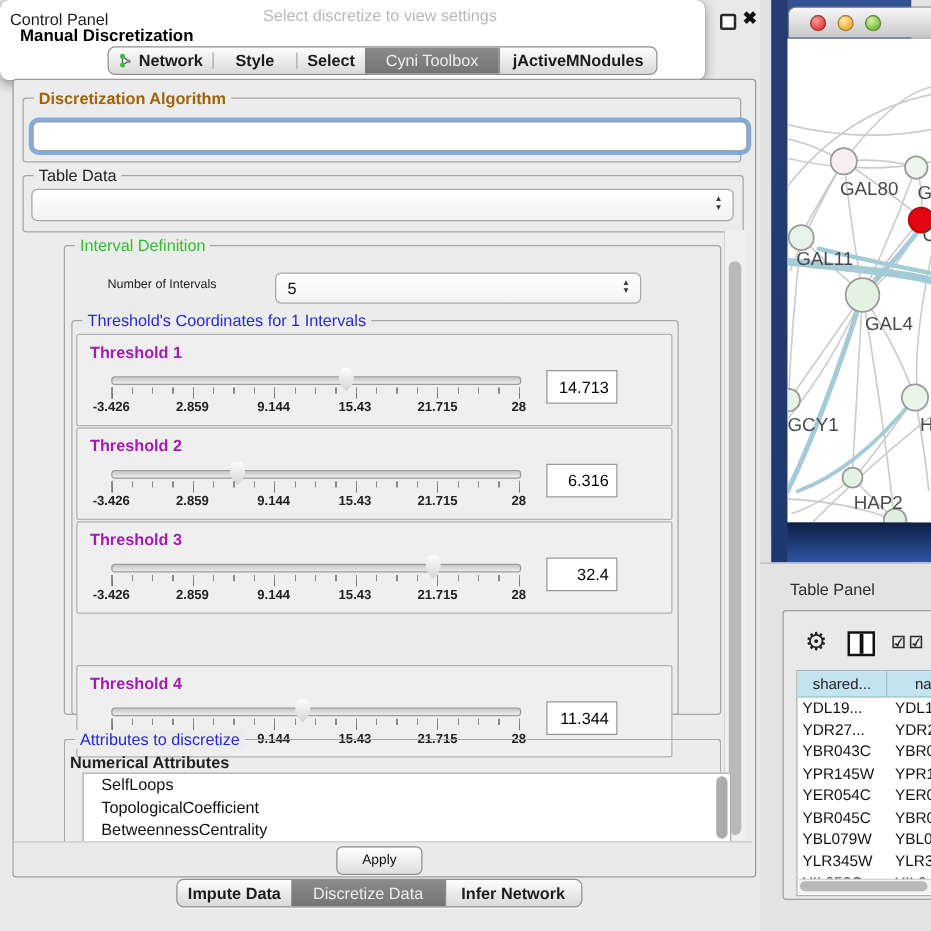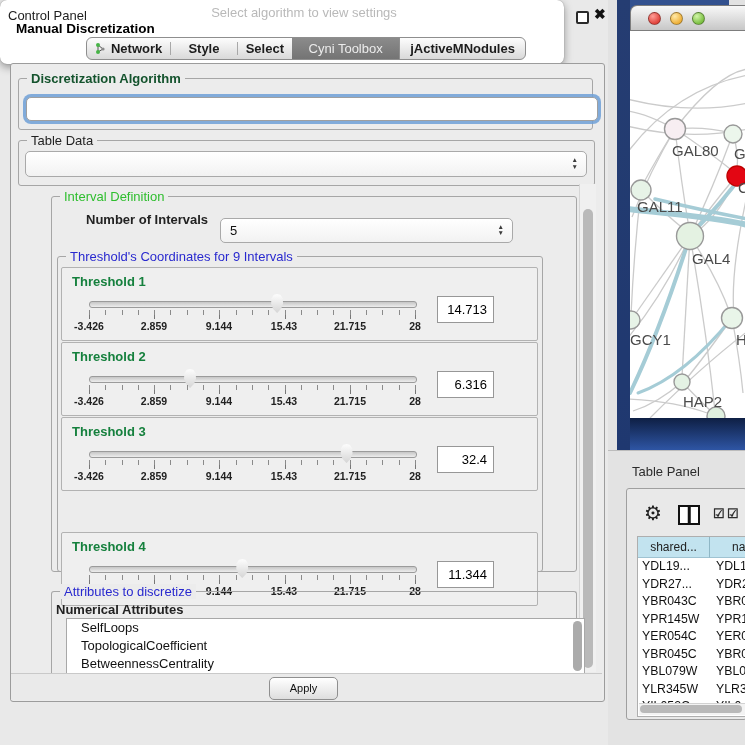--- a/index.html
+++ b/index.html
@@ -19,36 +19,36 @@
   .tab{display:flex;align-items:center;justify-content:center;font-size:13px;font-weight:bold;color:#1c1c1c;gap:5px;}
   .tab.sel{background:linear-gradient(#8b8b8b,#747474);color:#ececec;font-weight:normal;}
   .tabsep{width:1px;background:#a8a8a8;margin:4px 0;}
 
   
   #main{left:10px;top:63px;width:593px;height:637px;background:#ececec;border:1px solid #9c9c9c;border-radius:3px;}
   .group{position:absolute;border:1px solid #a6a6a6;border-radius:3px;}
   .legend{position:absolute;top:-8px;left:8px;background:#ececec;padding:0 4px;font-size:13px;white-space:nowrap;}
   .legend.green{color:#2ebe2e;}
   .legend.blue{color:#2929cf;}
-  .legend.dark{color:#14532d;font-weight:bold;}
+  .legend.dark{color:#a16207;font-weight:bold;}
 
   .combo{position:absolute;background:linear-gradient(#ffffff,#f2f2f2);border:1px solid #a9a9a9;border-radius:5px;
          font-size:13px;color:#111;display:flex;align-items:center;padding-left:9px;}
   .stepper{position:absolute;right:8px;top:50%;transform:translateY(-50%);display:flex;flex-direction:column;
            font-size:6.5px;line-height:1.05;color:#3a3a3a;}
 
   
   #popup{left:13px;top:83px;width:564px;height:64px;background:#fff;border-radius:7px;z-index:60;
          box-shadow:0 3px 9px rgba(0,0,0,.38),0 0 1px rgba(0,0,0,.4);}
   #popup .hdr{position:absolute;left:0;right:0;top:5px;text-align:center;color:#b9b9b9;font-size:13px;}
   #popup .opt{position:absolute;left:16px;font-size:13.5px;color:#000;white-space:nowrap;}
 
   
   .th-panel{position:absolute;left:61px;width:475px;height:72px;background:#efefef;border:1px solid #b2b2b2;border-radius:2px;}
-  .th-label{position:absolute;left:10px;top:6px;font-size:13px;font-weight:bold;color:#15803d;text-align:right;}
+  .th-label{position:absolute;left:10px;top:6px;font-size:13px;font-weight:bold;color:#a21caf;text-align:right;}
   .trackzone{position:absolute;left:27px;top:24px;width:326px;height:24px;}
   .track{position:absolute;left:0;top:9px;width:326px;height:5px;border-radius:3px;border:1px solid #9b9b9b;
          background:linear-gradient(#c6c6c6,#ededed);}
   .thumb{position:absolute;top:2px;width:15px;height:19px;transform:translateX(-50%);
          background:linear-gradient(#fdfdfd,#d5d5d5);filter:drop-shadow(0 0 1px #777);
          clip-path:polygon(50% 100%,23% 78%,10% 50%,12% 22%,28% 4%,50% 0%,72% 4%,88% 22%,90% 50%,77% 78%);}
   .ticks-minor{position:absolute;left:27px;top:42px;width:327px;height:5px;
          background:repeating-linear-gradient(to right,#8a8a8a 0,#8a8a8a 1px,transparent 1px,transparent 16.3px);}
   .ticks-major{position:absolute;left:27px;top:42px;width:327px;height:9px;
          background:repeating-linear-gradient(to right,#777 0,#777 1px,transparent 1px,transparent 65.2px);}
@@ -152,31 +152,31 @@
       </span>
   </div>
 
   <div class="abs" style="left:579px;top:184px;width:16px;height:488px;background:#f0f0f0;border-left:1px solid #d6d6d6;">
     <div class="scroll-thumb" style="position:absolute;left:3px;top:25px;width:10px;height:459px;"></div>
   </div>
 
   <div class="group" style="left:51px;top:196px;width:524px;height:374px;">
     <span class="legend green">Interval Definition</span>
   </div>
-  <div class="abs" style="left:86px;top:212px;font-size:13px;font-weight:bold;">Number of Intervals</div>
+  <div class="abs" style="left:86px;top:222px;font-size:10px;font-weight:normal;">Number of Intervals</div>
   <div class="combo" style="left:220px;top:218px;width:282px;height:23px;">
     <span>5</span>
     <span class="stepper">
         <span>▲</span>
         <span>▼</span>
       </span>
   </div>
 
   <div class="group" style="left:57px;top:256px;width:484px;height:314px;">
-    <span class="legend blue">Threshold's Coordinates for 9 Intervals</span>
+    <span class="legend blue">Threshold's Coordinates for 1 Intervals</span>
   </div>
 
   <div class="th-panel" style="top:267px;">
     <div class="th-label">Threshold 1</div>
     <div class="trackzone">
         <div class="track"></div>
       <div class="thumb" style="left: 57.7%;"></div>
       </div>
     <div class="ticks-major"></div>
     <div class="ticks-minor"></div>
@@ -247,23 +247,34 @@
   <div id="attr-list" class="abs">
     <div class="item">SelfLoops</div>
     <div class="item">TopologicalCoefficient</div>
     <div class="item">BetweennessCentrality</div>
     <div class="scroll-thumb" style="position:absolute;right:2px;top:2px;width:9px;height:50px;background:#ababab;"></div>
   </div>
 
   <div class="abs" style="left:11px;top:673px;width:591px;height:26px;background:#eaeaea;border-top:1px solid #c9c9c9;"></div>
   <div id="apply" class="abs">Apply</div>
 
+  <div class="tabstrip abs" style="left:141px;top:703px;width:323px;height:21px;">
+    <div class="tab" style="width:91px;">
+        <span>Impute Data</span>
+      </div>
+    <div class="tab sel" style="width:123px;">
+        <span>Discretize Data</span>
+      </div>
+    <div class="tab" style="width:107px;border-left:1px solid #8e8e8e;">
+        <span>Infer Network</span>
+      </div>
+  </div>
 
   <div id="popup">
-    <div class="hdr">Select algorithm to view settings</div>
+    <div class="hdr">Select discretize to view settings</div>
     <div class="opt" style="top:21px;font-weight:bold;">Manual Discretization</div>
   </div>
 </div>
 
 <div id="netframe" class="abs">
   <div class="leftstrip"></div>
   <div id="nettitle">
     <div class="tl" style="left:17px;background:radial-gradient(circle at 35% 30%,#ff9d96,#e1443c 70%);"></div>
     <div class="tl" style="left:39px;background:radial-gradient(circle at 35% 30%,#ffe9a8,#efb13a 70%);"></div>
     <div class="tl" style="left:61px;background:radial-gradient(circle at 35% 30%,#d2f5a8,#7cc043 70%);"></div>

